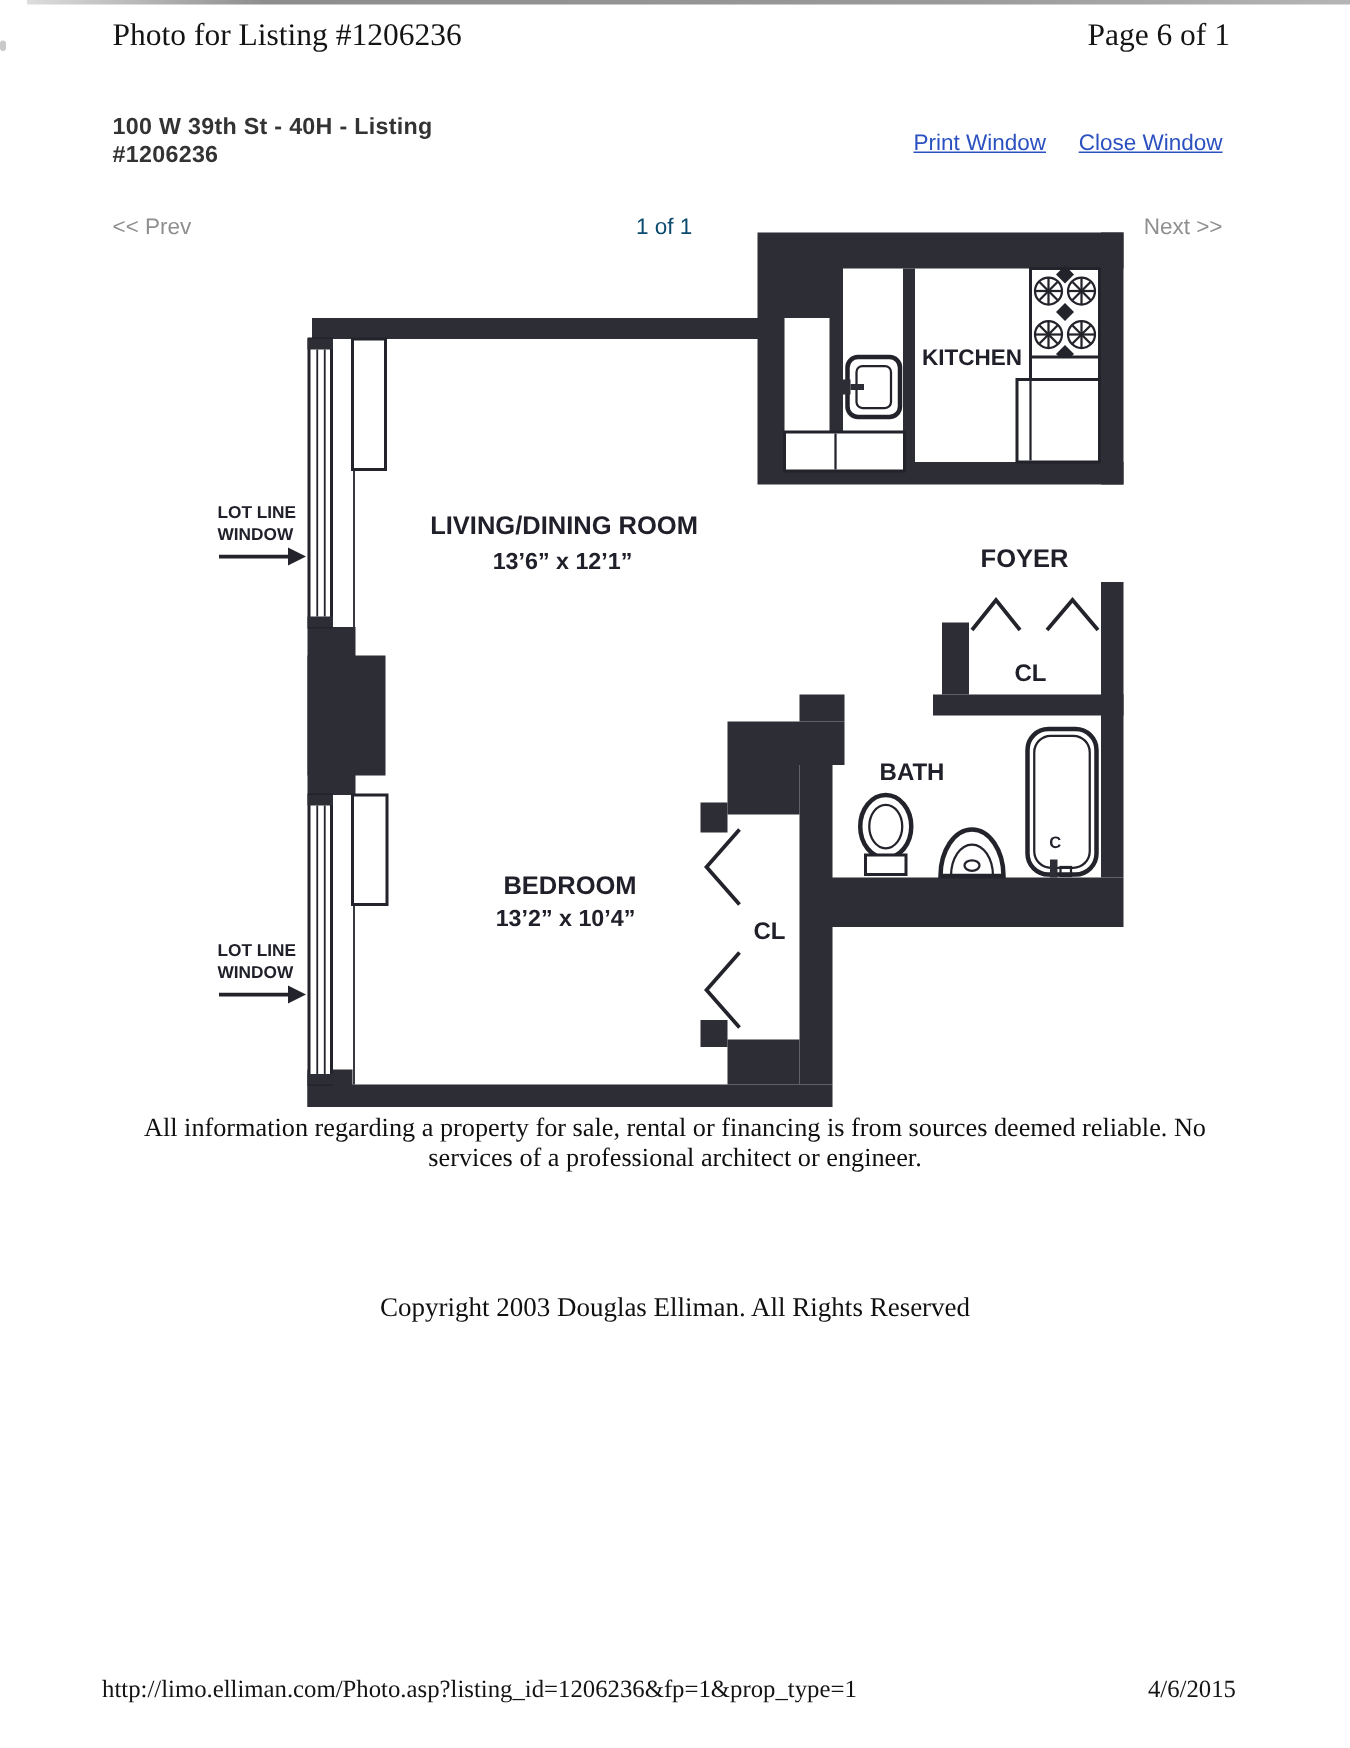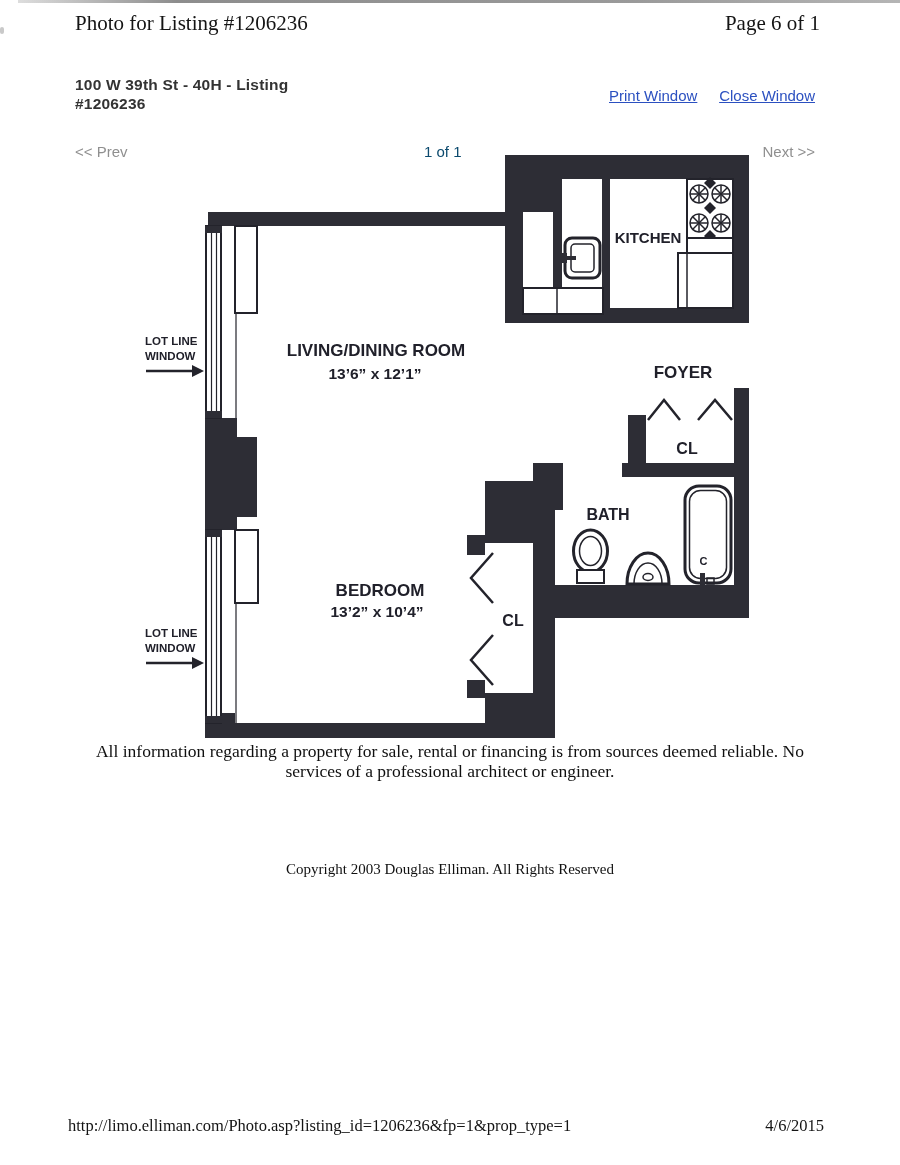--- a/index.html
+++ b/index.html
@@ -39,21 +39,21 @@
   .nf{fill:none;stroke:#23232b;}
   .s3{stroke-width:3px;}
   .s2{stroke-width:2px;}
   .s15{stroke-width:1.5px;}
   .s12{stroke-width:1.2px;}
   .lbl{font-family:"Liberation Sans",sans-serif;font-weight:bold;fill:#20202a;text-anchor:middle;}
   .f17{font-size:17px;}  .f16{font-size:16px;}  .f155{font-size:15.5px;}
   .f15{font-size:15px;}  .f115{font-size:11.5px;text-anchor:start;}  .f11{font-size:11px;}
   
   .disclaimer{left:80px;top:742px;width:740px;text-align:center;font-size:17.5px;line-height:19.6px;color:#101010;}
-  .copyright{left:0;top:861px;width:900px;text-align:center;font-size:15px;color:#101010;}
+  .copyright{left:0;top:861px;width:900px;text-align:center;font-size:18px;color:#101010;}
 </style>
 </head>
 <body>
 
 <div class="abs scan-top"></div>
 <div class="abs scan-speck"></div>
 
 <div class="abs ph hdr-left">Photo for Listing #1206236</div>
 <div class="abs ph hdr-right">Page 6 of 1</div>
 

